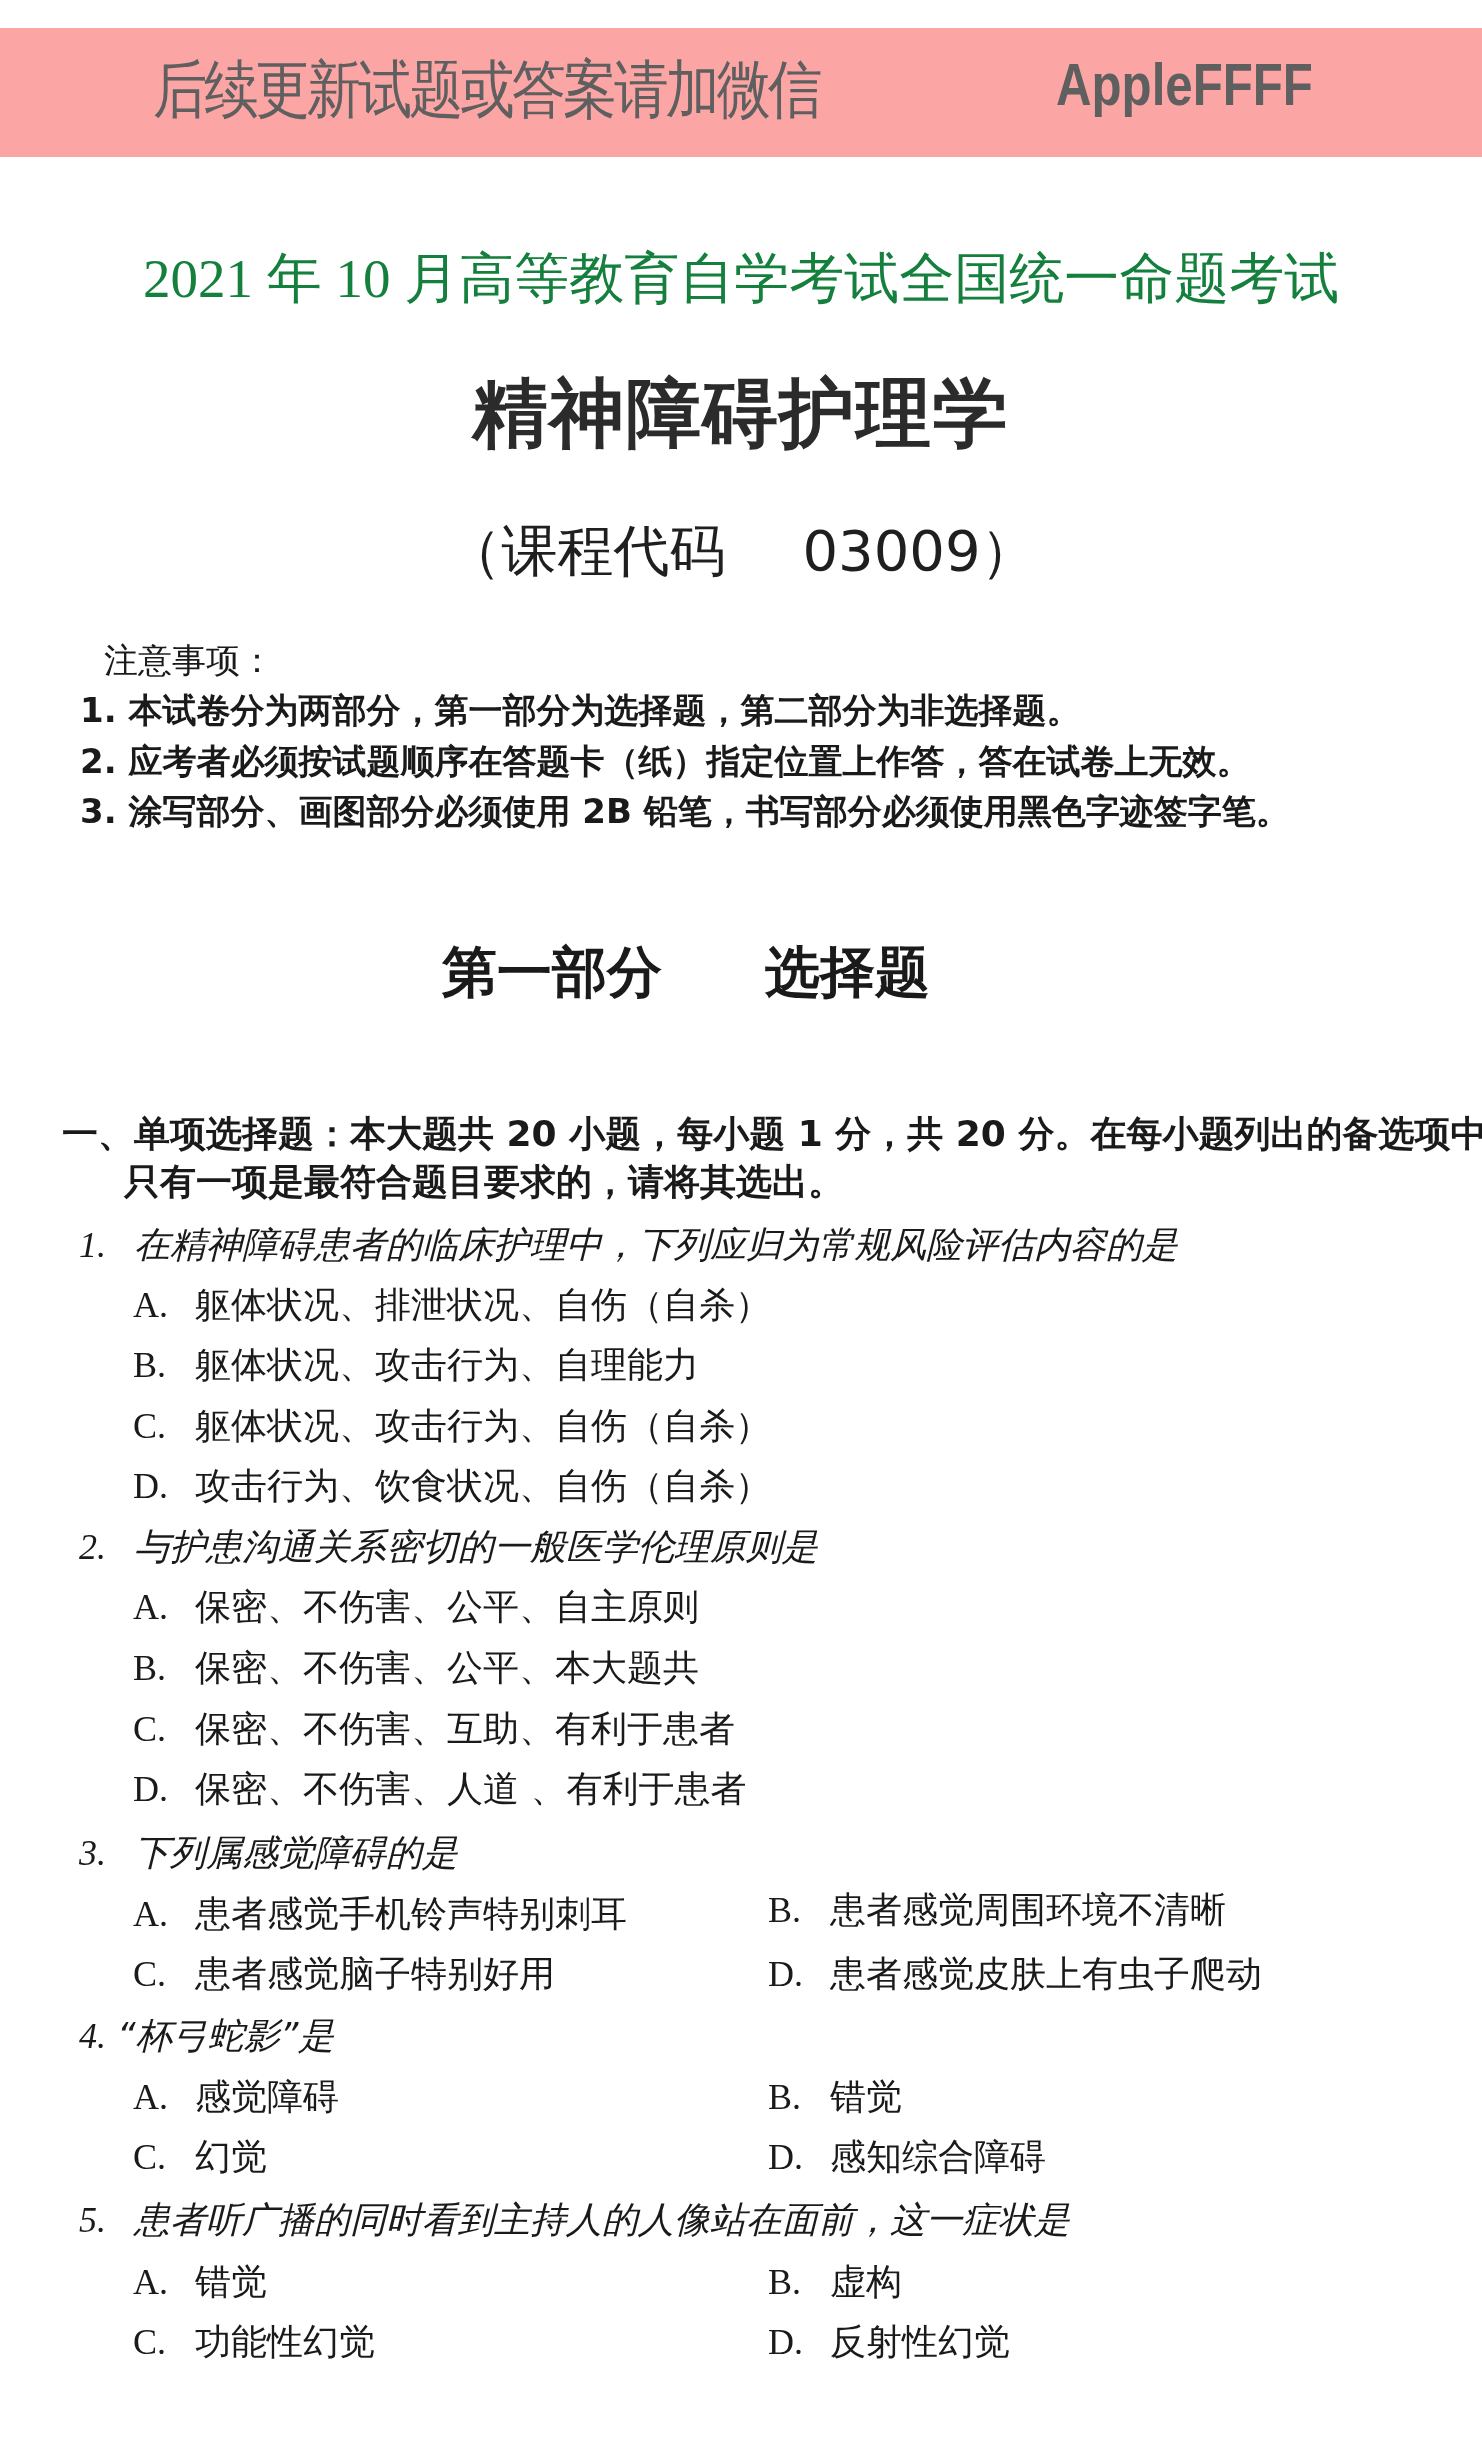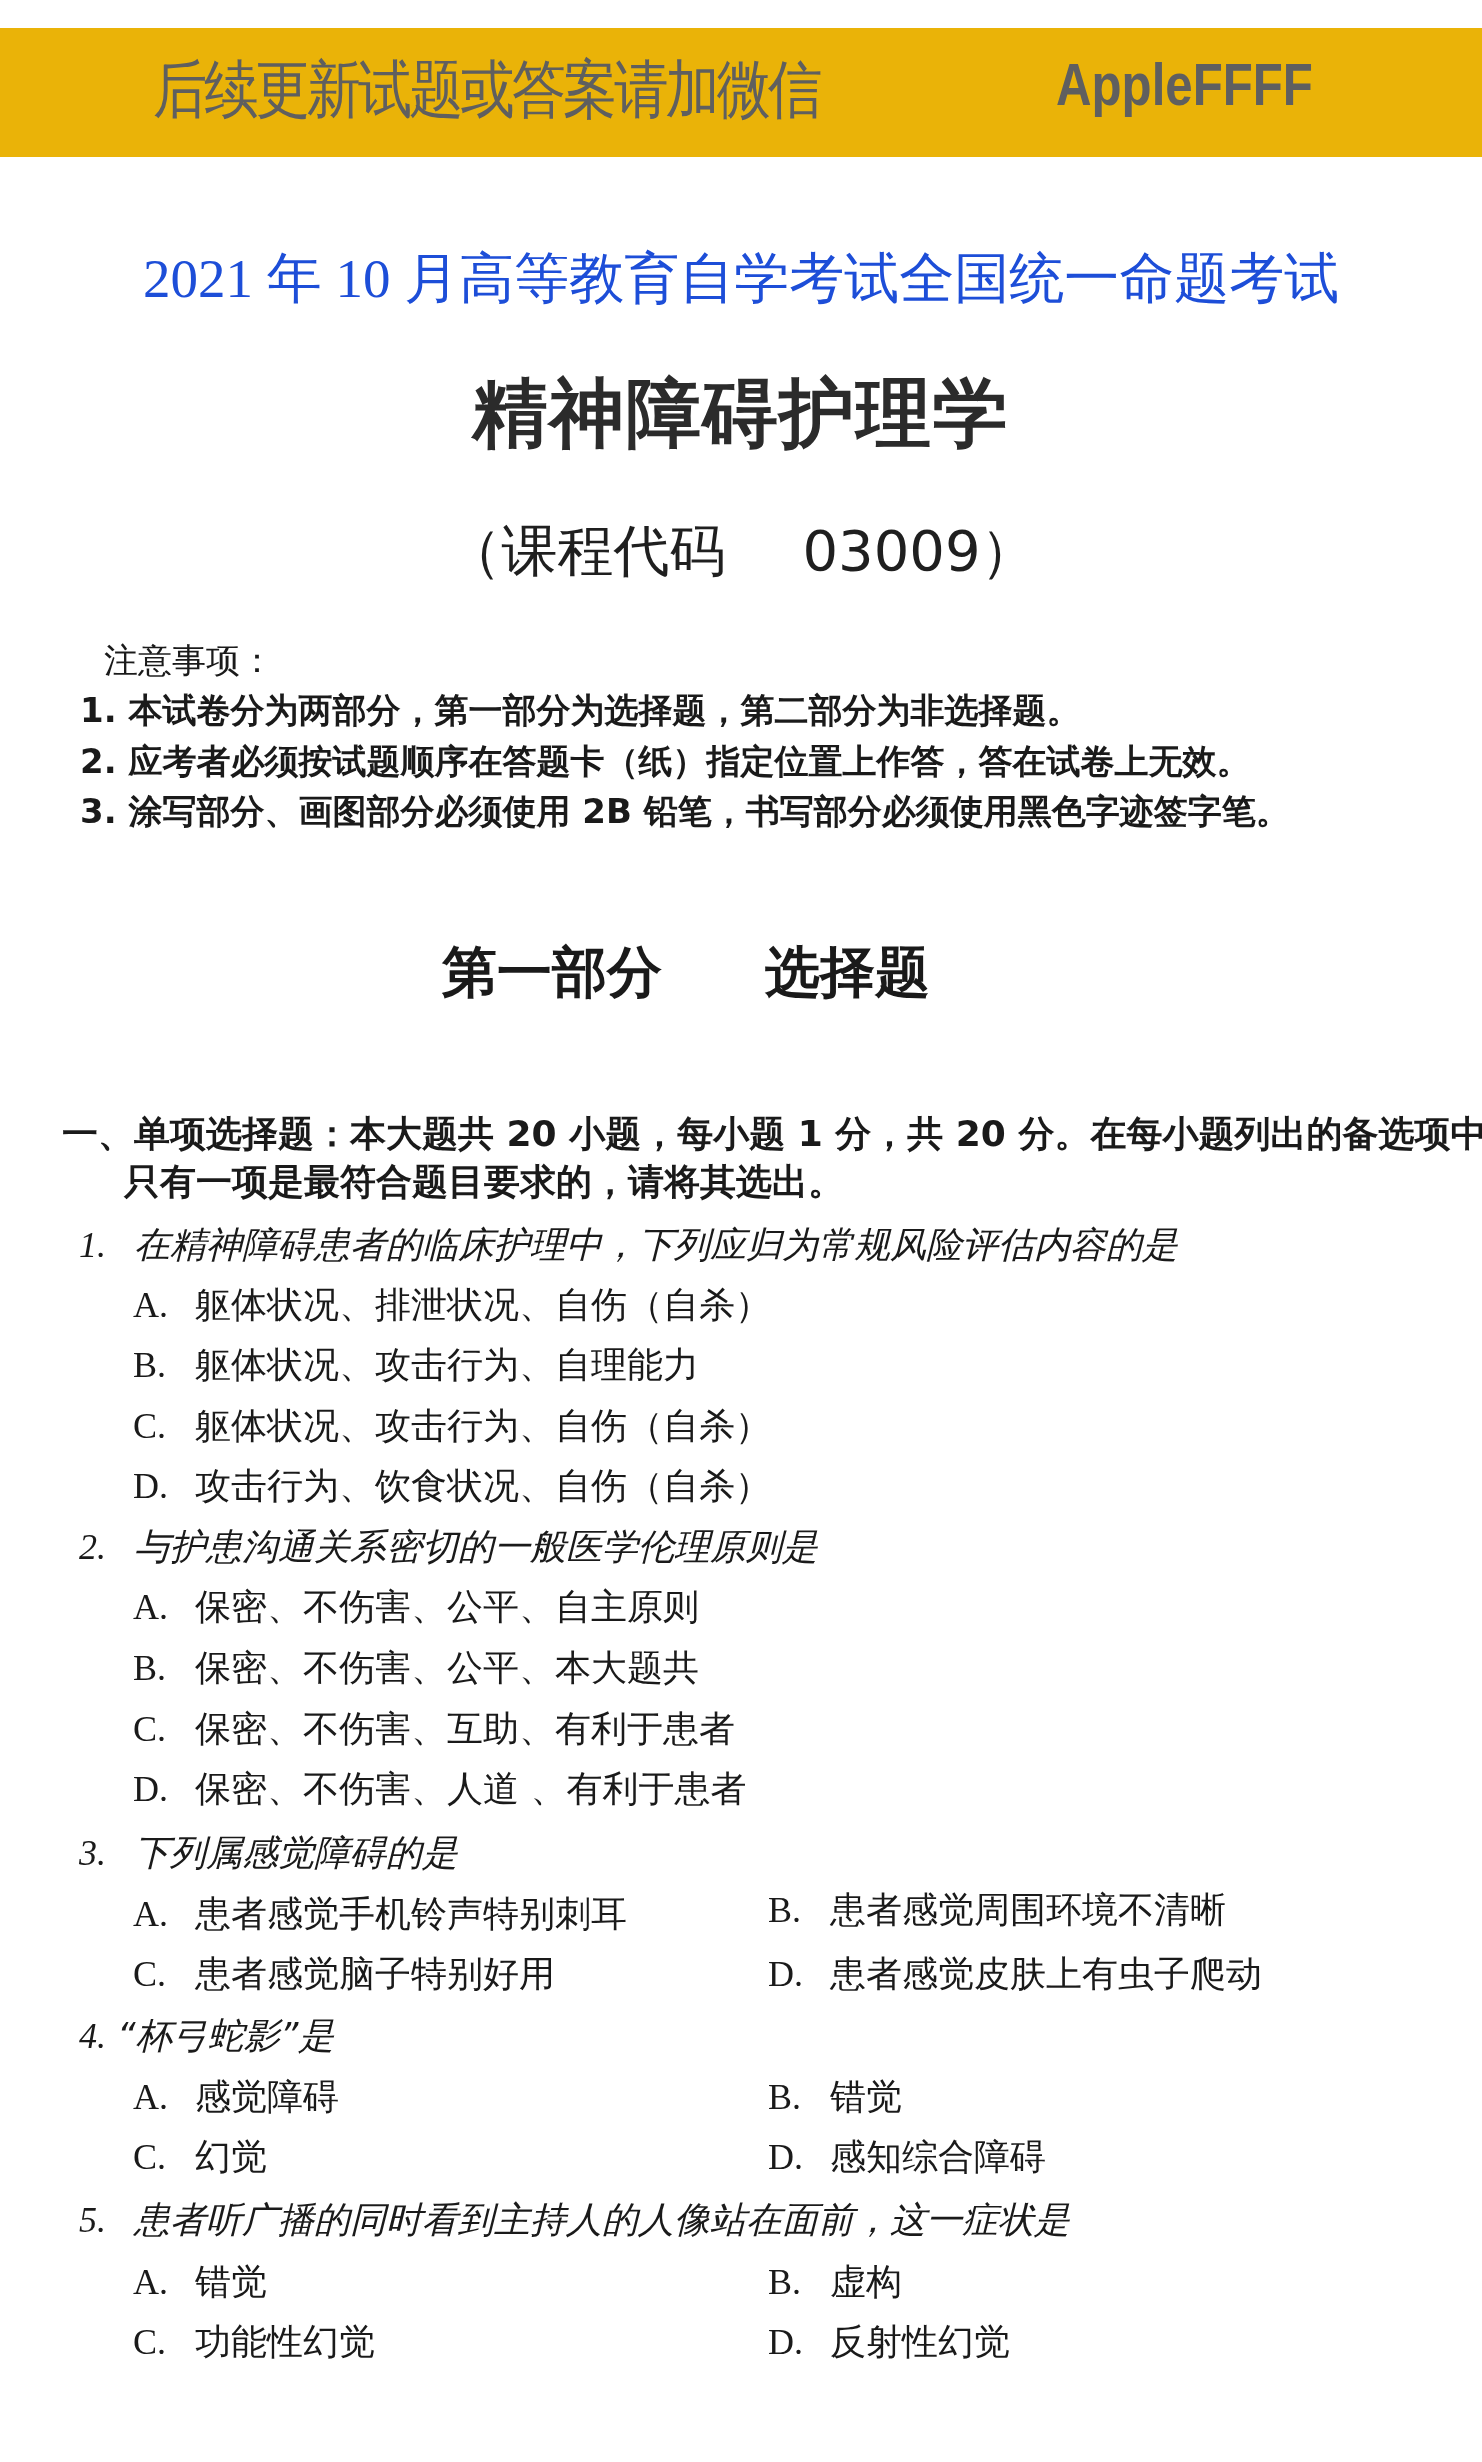--- a/index.html
+++ b/index.html
@@ -1,25 +1,25 @@
 <!DOCTYPE html>
 <html style="font-size:13.7px"><head>
 <meta charset="utf-8">
 <style>
   html, body { margin: 0; padding: 0; background: #ffffff; }
   body { width: 1482px; height: 2462px; position: relative; overflow: hidden;
          font-family: "DejaVu Sans", sans-serif; color: #1a1a1a; }
   .abs { position: absolute; white-space: nowrap; }
-  .banner { position: absolute; left: 0; top: 28px; width: 1482px; height: 129px; background: #eab308; }
+  .banner { position: absolute; left: 0; top: 28px; width: 1482px; height: 129px; background: #fca5a5; }
   .banner-cn { position: absolute; left: 153px; top: 19px; font-size: 63px; color: #5f5f5f;
                font-family: "DejaVu Serif", serif; letter-spacing: -3.4px; transform: scaleX(0.86); transform-origin: left center; }
   .banner-en { position: absolute; left: 1056px; top: 22px; font-size: 60px; color: #5f5f5f; font-weight: bold;
                font-family: "Liberation Sans", sans-serif; transform: scaleX(0.82); transform-origin: left center; }
   .exam-title { left: 0; width: 1482px; text-align: center; top: 242px; font-size: 55px;
-                font-family: "Liberation Serif", "DejaVu Serif", serif; color: #1d4ed8; }
+                font-family: "Liberation Serif", "DejaVu Serif", serif; color: #15803d; }
   .subject-title { left: 0; width: 1482px; text-align: center; top: 364px; font-size: 75px; font-weight: bold;
                    color: #2b2b2b; letter-spacing: 1.7px; }
   .course-code { left: 0; width: 1482px; text-align: center; top: 514px; font-size: 56px; color: #1f1f1f; }
   .course-code .gap { display: inline-block; width: 77px; }
   .notes-title { left: 64px; top: 638px; font-size: 34px; font-weight: normal; margin-left: 40px; }
   .note { left: 80px; font-size: 34px; font-weight: bold; }
   .part-title { left: 0; width: 1372px; text-align: center; top: 936px; font-size: 55px; font-weight: bold; }
   .part-title .gap { display: inline-block; width: 103px; }
   .sec-head { left: 62px; font-size: 36px; font-weight: bold; }
   .q-stem { left: 79px; font-size: 36px; font-style: italic; }

